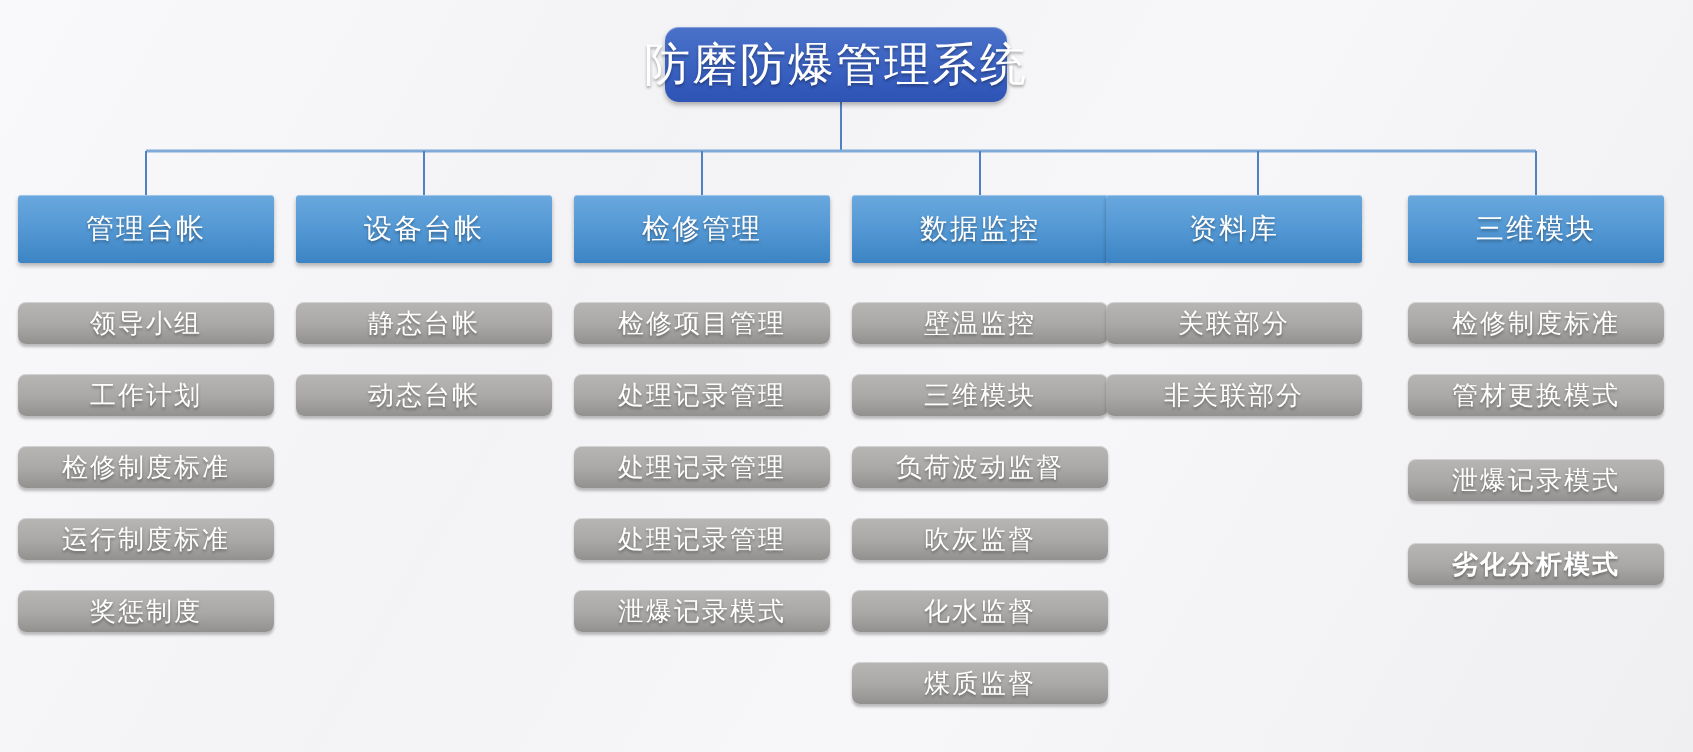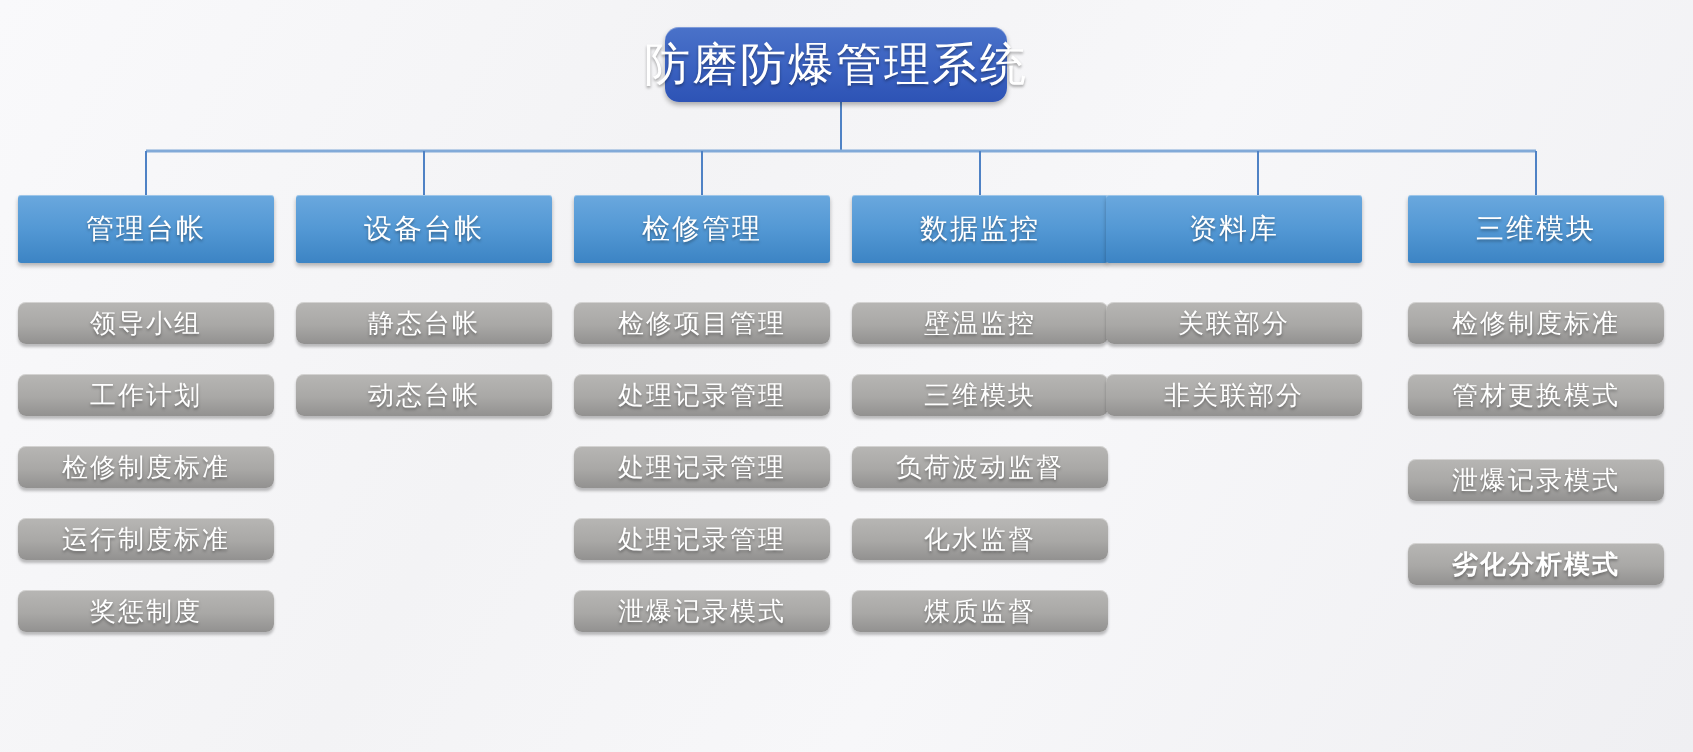--- a/index.html
+++ b/index.html
@@ -110,20 +110,21 @@
           <div class="node child-node">处理记录管理</div>
           <div class="node child-node">泄爆记录模式</div>
         </div>
       </div>
       <div class="column col-3" style="left: 852px;">
         <div class="node branch-node">数据监控</div>
         <div class="children">
           <div class="node child-node">壁温监控</div>
           <div class="node child-node">三维模块</div>
           <div class="node child-node">负荷波动监督</div>
+          <div class="node child-node">吹灰监督</div>
           <div class="node child-node">化水监督</div>
           <div class="node child-node">煤质监督</div>
         </div>
       </div>
       <div class="column col-4" style="left: 1106px;">
         <div class="node branch-node">资料库</div>
         <div class="children">
           <div class="node child-node">关联部分</div>
           <div class="node child-node">非关联部分</div>
         </div>

